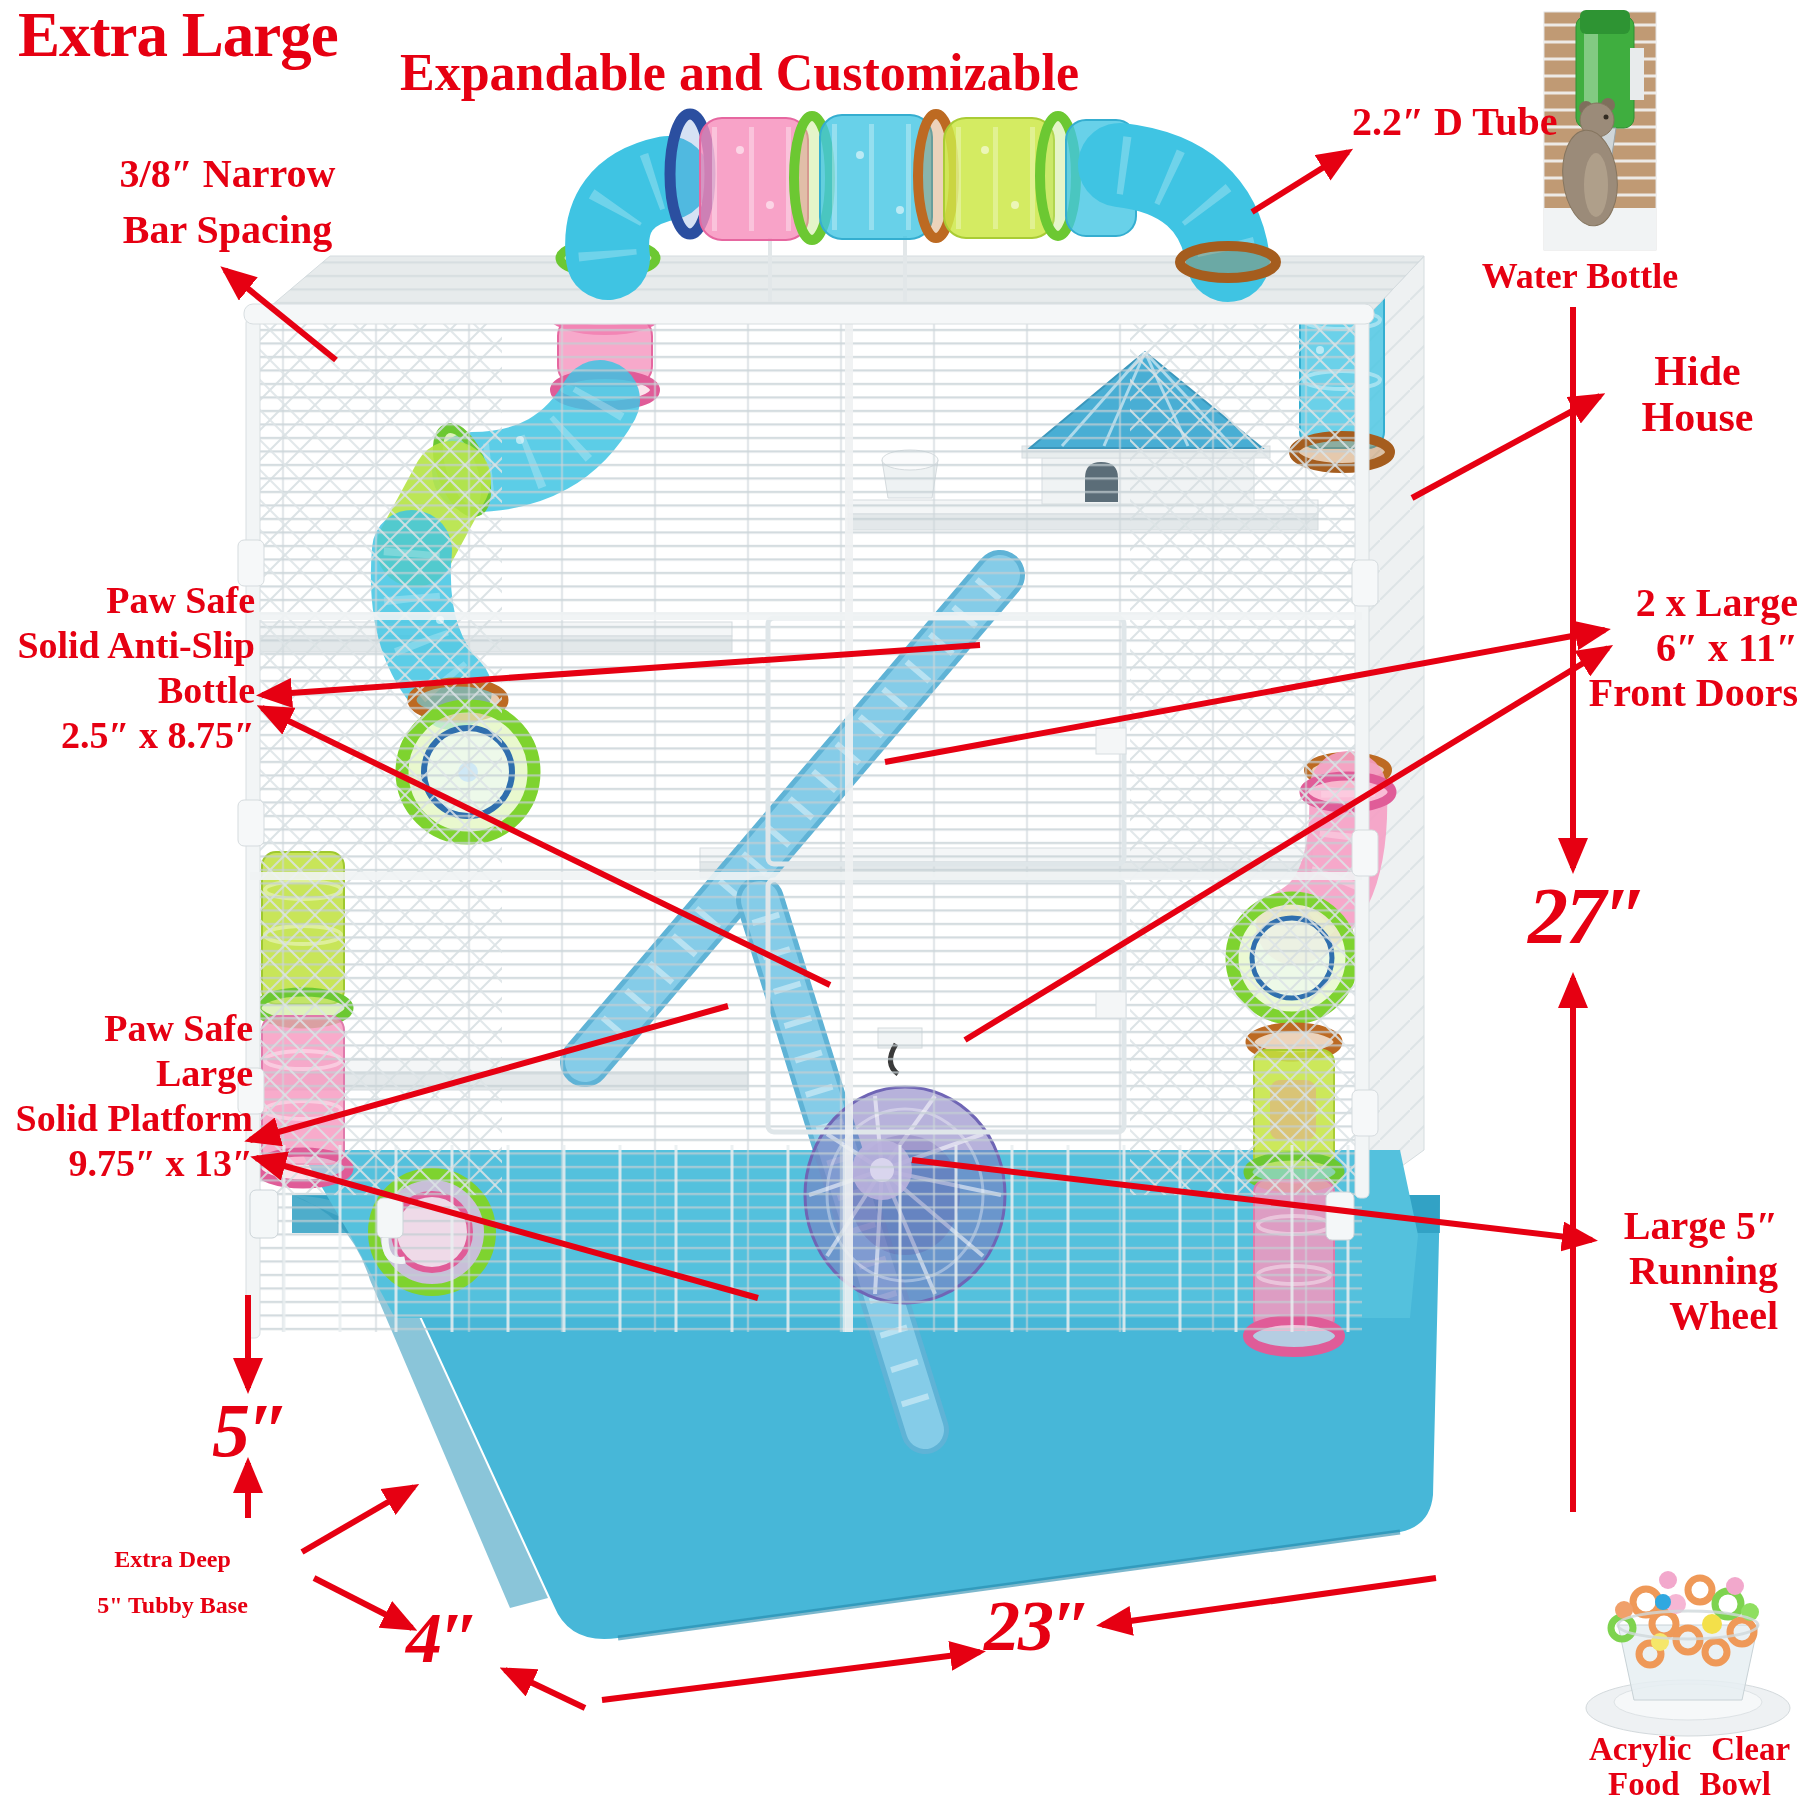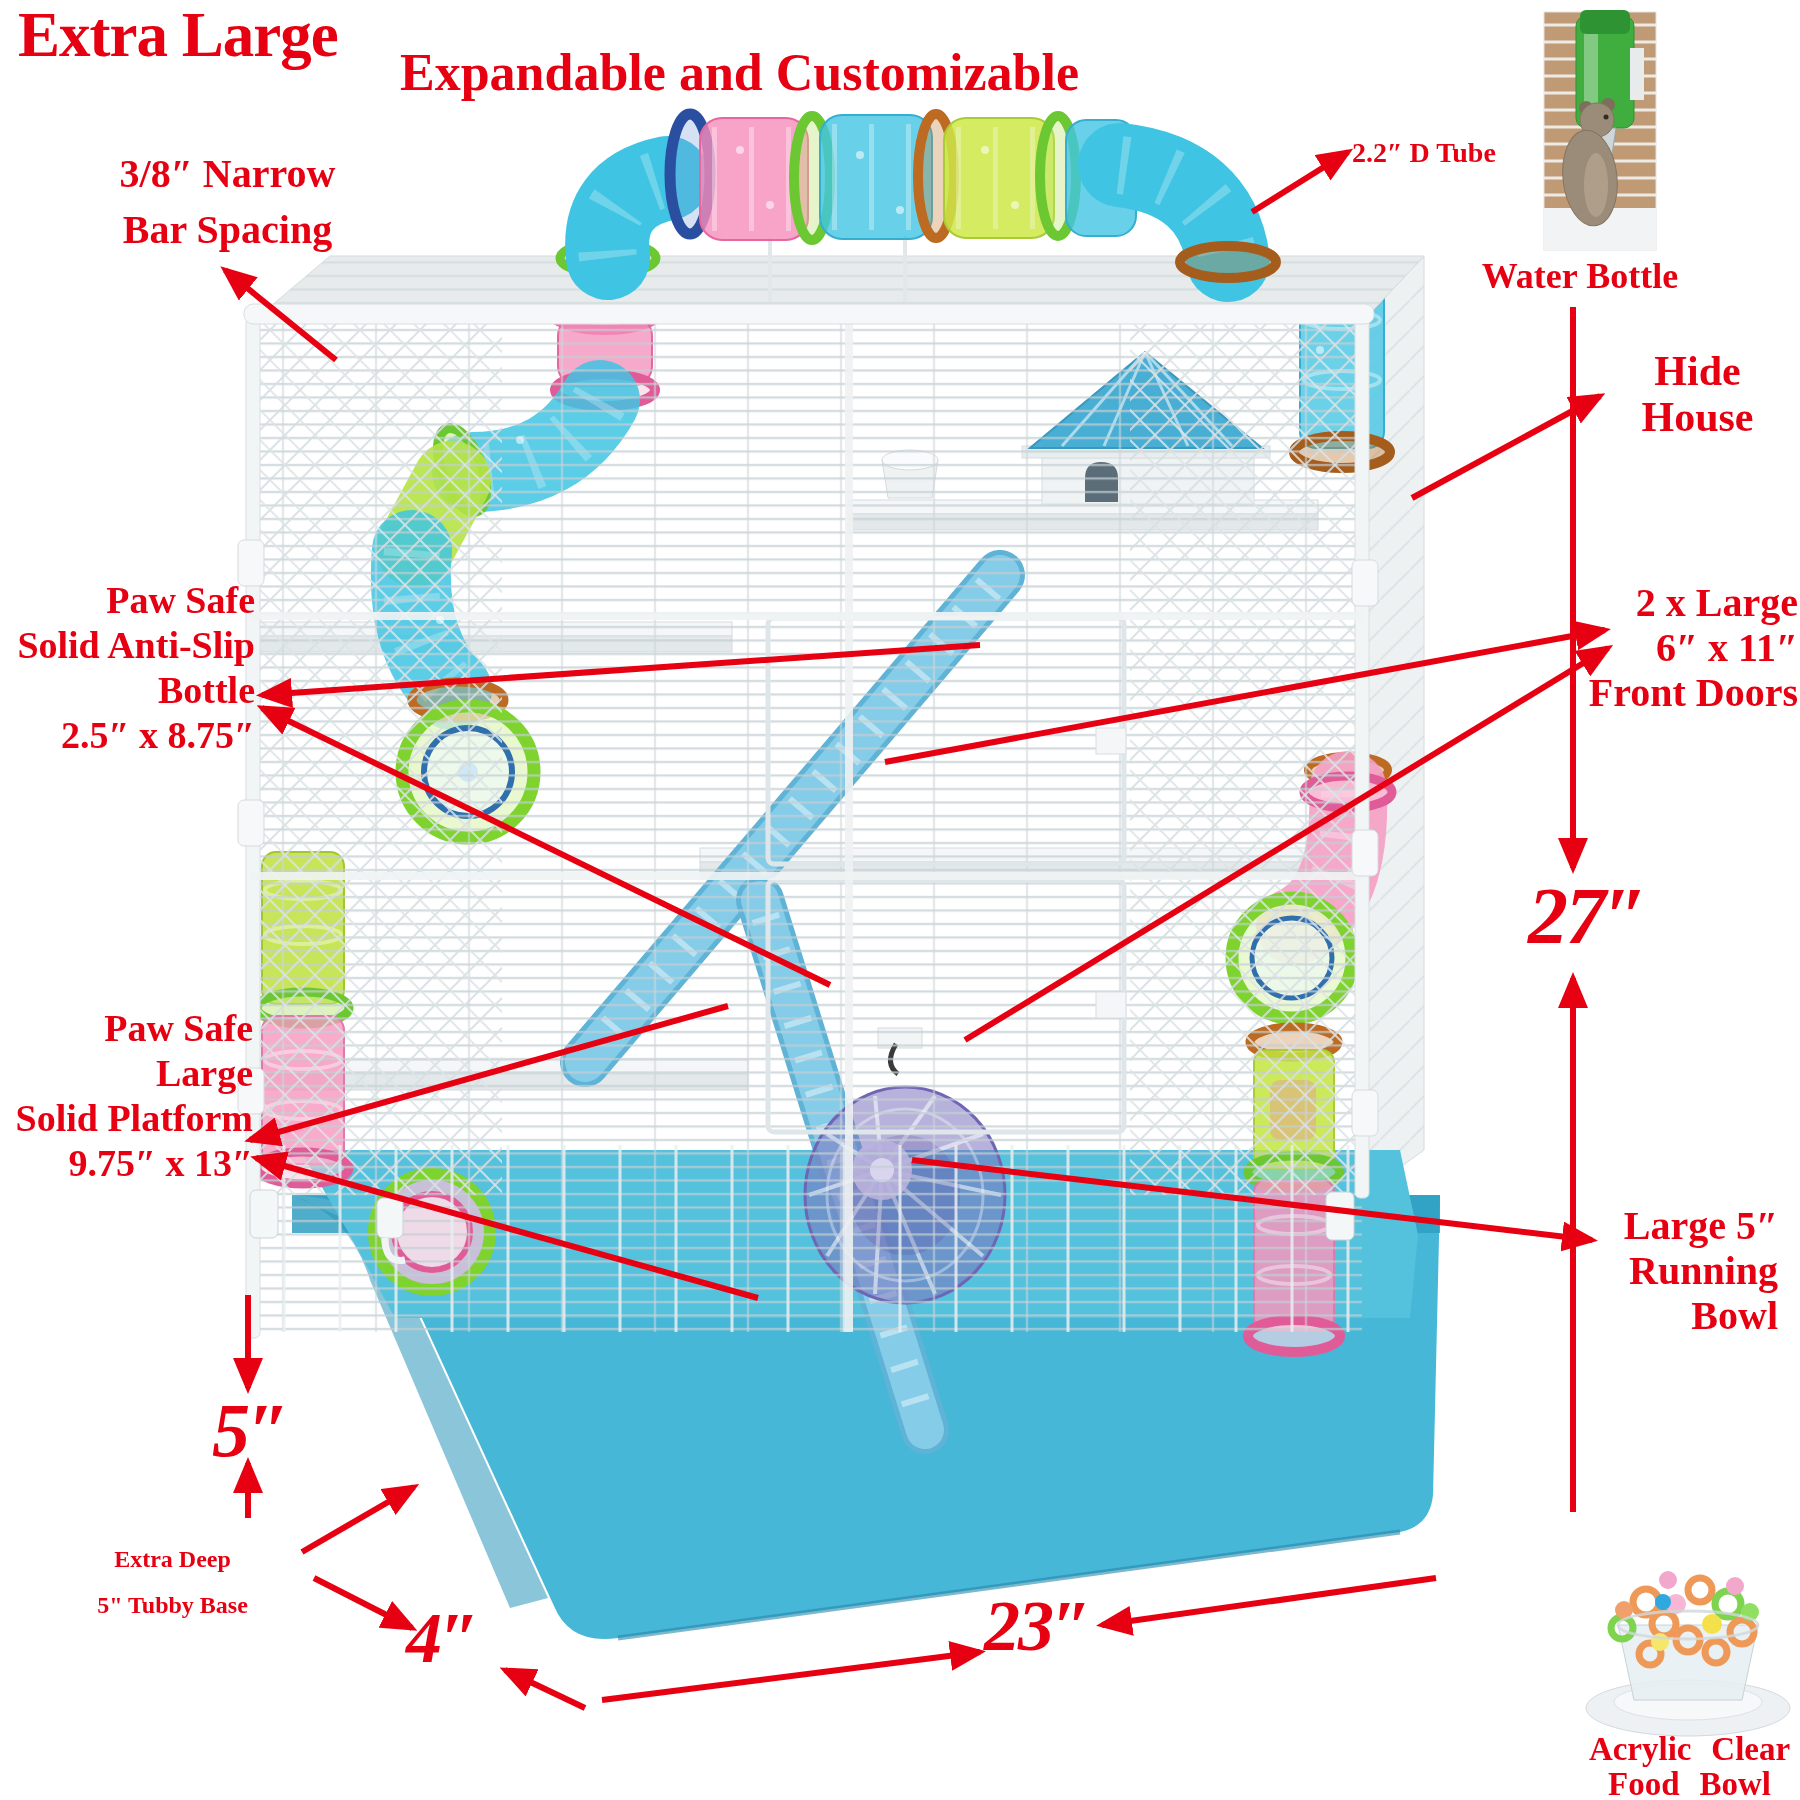--- a/index.html
+++ b/index.html
@@ -4,21 +4,21 @@
 <style>
   html,body{margin:0;padding:0;background:#fff;}
   #canvas{position:relative;width:1800px;height:1800px;background:#fff;overflow:hidden;
           font-family:Liberation Serif, serif;}
   svg.scene{position:absolute;left:0;top:0;width:1800px;height:1800px;}
   .lbl{position:absolute;color:#e60012;font-weight:bold;line-height:1.12;}
   .ctr{text-align:center;} .rgt{text-align:right;}
   .dim{font-style:italic;letter-spacing:-2px;font-weight:bold;}
   .t-title{left:18px;top:0px;font-size:63px;letter-spacing:-1px;}
   .t-sub{left:400px;top:44px;width:900px;font-size:52px;text-align:left;}
-  .t-tube{left:1352px;top:100px;font-size:28px;white-space:nowrap;margin-top:37px;}
+  .t-tube{left:1352px;top:100px;font-size:40px;white-space:nowrap;}
   .t-bar{left:85px;top:146px;width:285px;font-size:40px;line-height:56px;}
   .t-ladder{left:0px;top:578px;width:255px;font-size:38px;line-height:45px;}
   .t-house{left:1615px;top:348px;width:165px;font-size:42px;line-height:46px;}
   .t-doors{left:1570px;top:580px;width:228px;font-size:40px;line-height:45px;}
   .t-27{left:1528px;top:872px;font-size:80px;}
   .t-plat{left:0px;top:1006px;width:253px;font-size:38px;line-height:45px;}
   .t-wheel{left:1570px;top:1203px;width:208px;font-size:40px;line-height:45px;}
   .t-5{left:212px;top:1388px;font-size:76px;}
   .t-tubby{left:30px;top:1536px;width:285px;font-size:24px;line-height:46px;}
   .t-14{left:406px;top:1598px;font-size:72px;}
@@ -365,21 +365,21 @@
 <div class="lbl t-plat rgt">
   <div>Paw Safe</div>
   <div>Large</div>
   <div>Solid Platform</div>
   <div>9.75″ x 13″</div>
 </div>
 
 <div class="lbl t-wheel rgt">
   <div>Large 5″</div>
   <div>Running</div>
-  <div>Bowl</div>
+  <div>Wheel</div>
 </div>
 
 <div class="lbl dim t-5">5″</div>
 
 <div class="lbl t-tubby ctr">
   <div>Extra Deep</div>
   <div>5" Tubby Base</div>
 </div>
 
 <div class="lbl dim t-14">4″</div>

